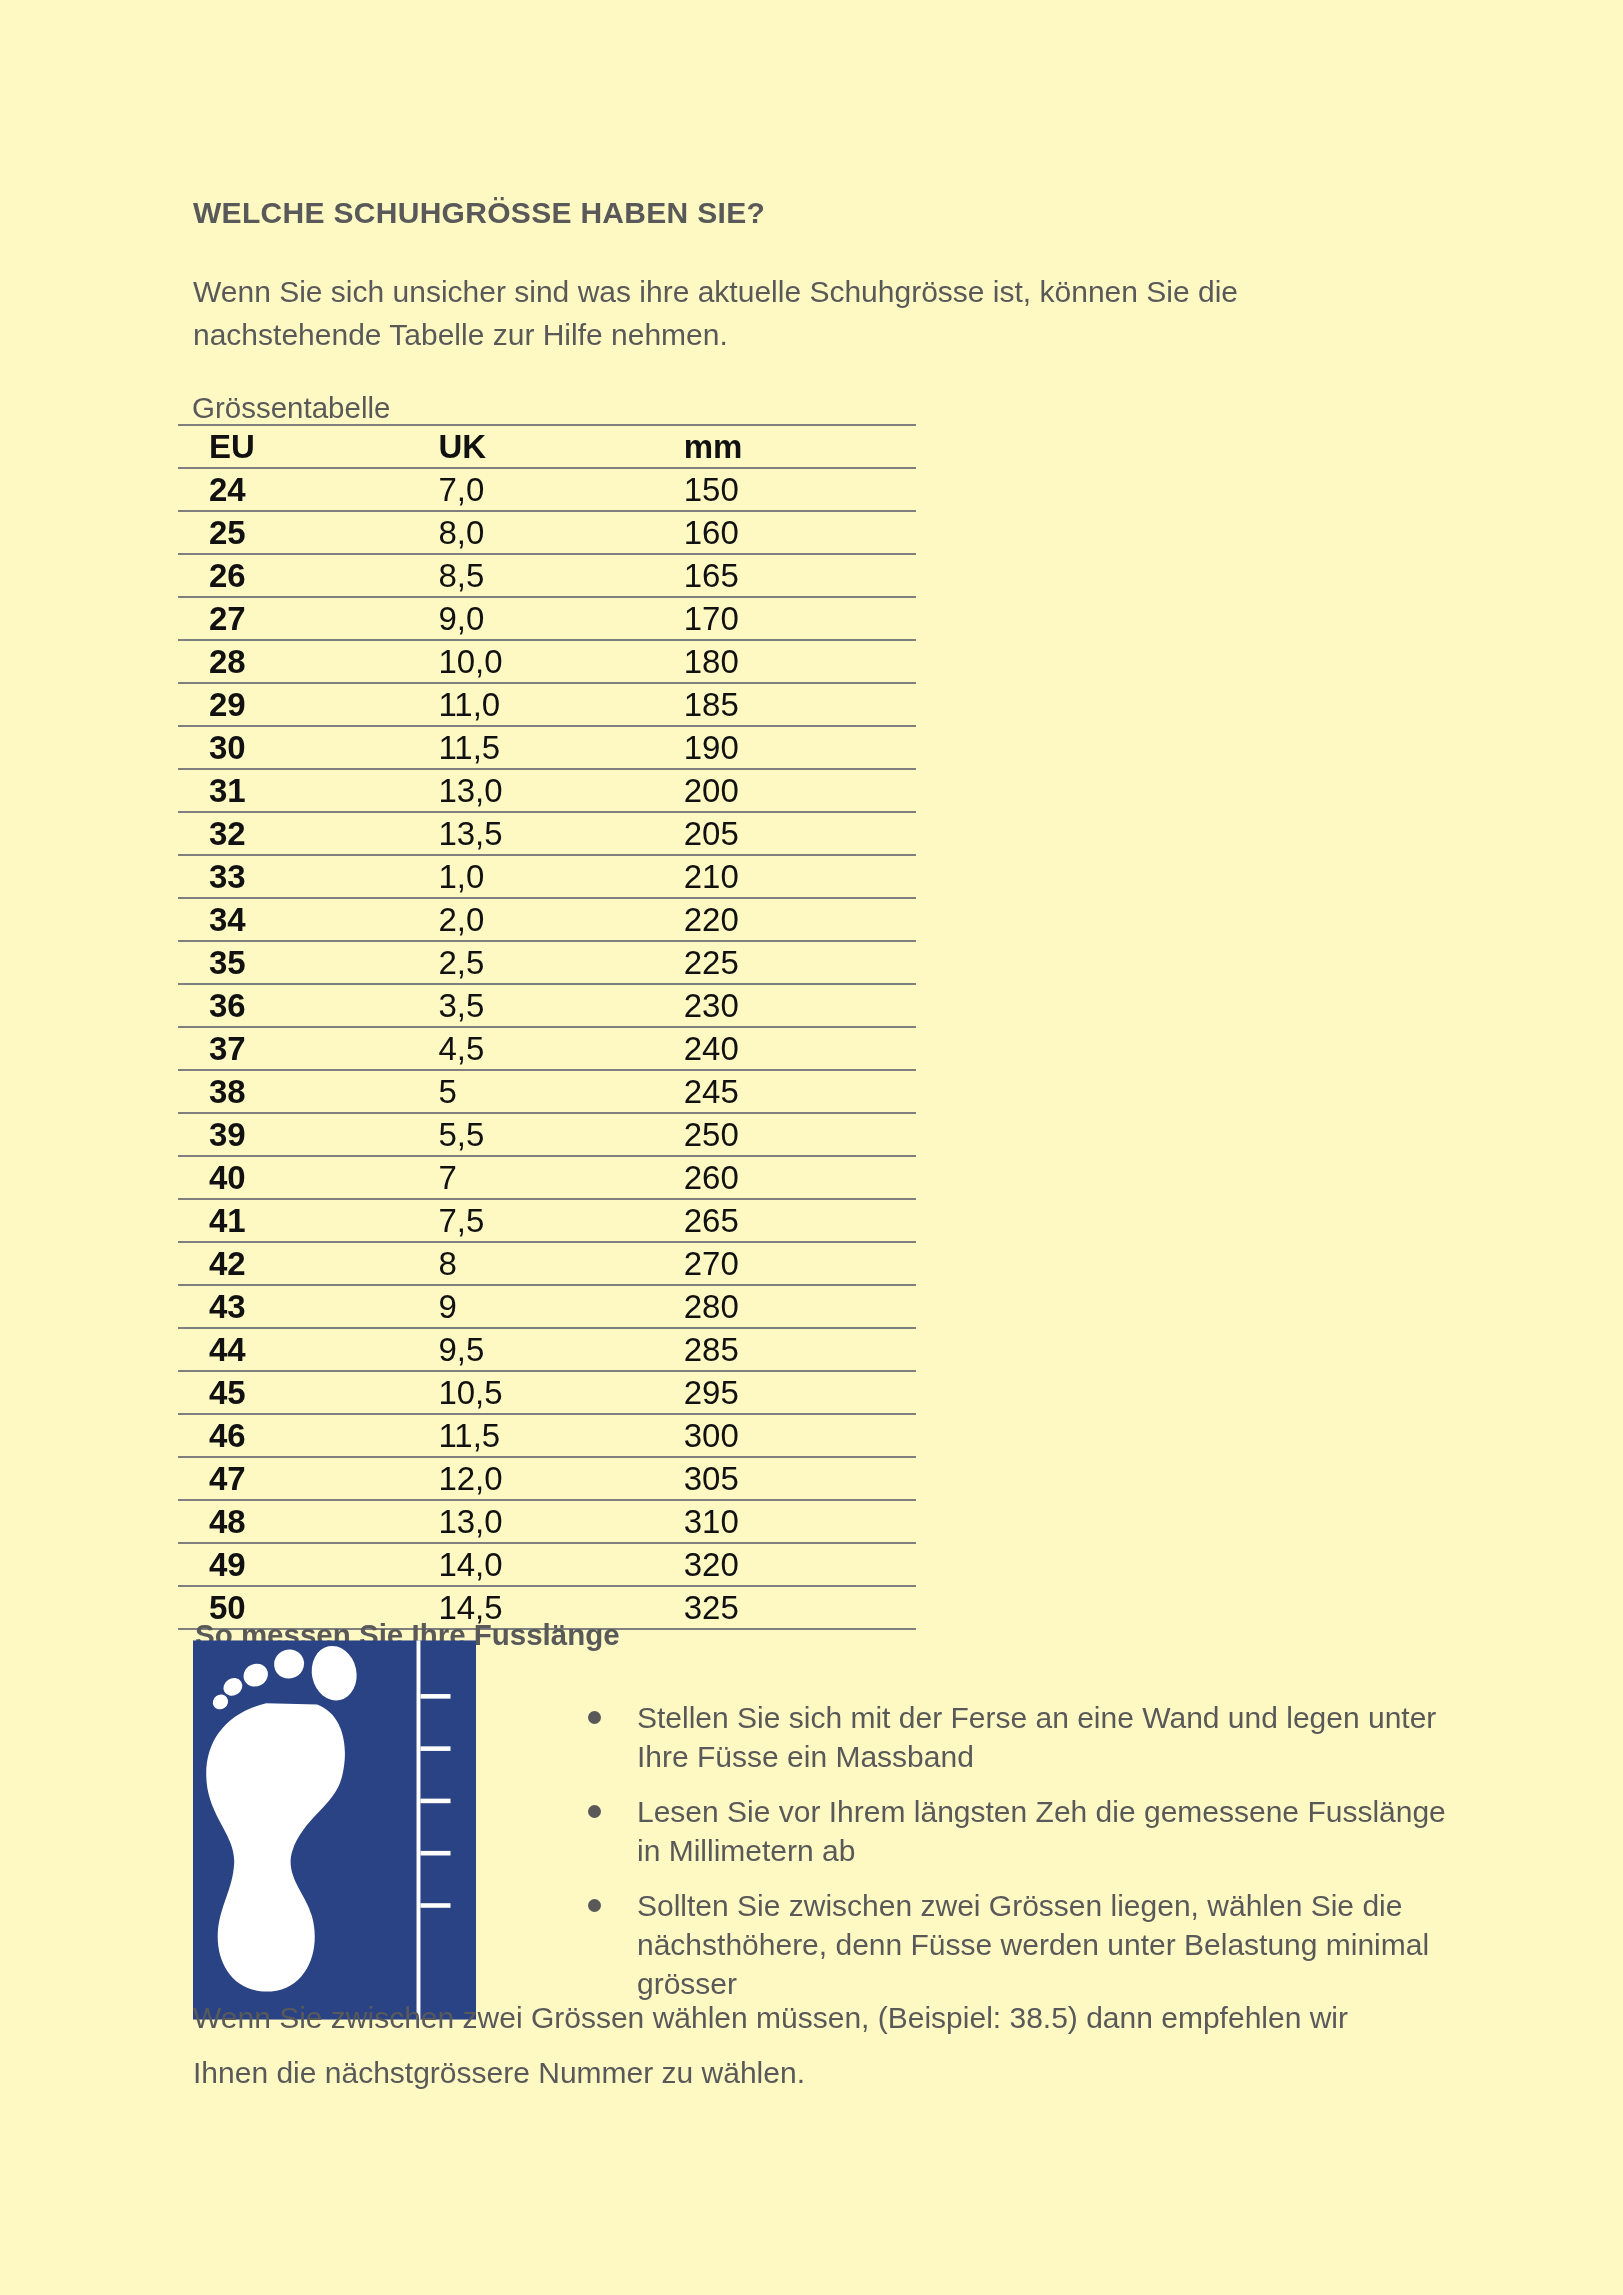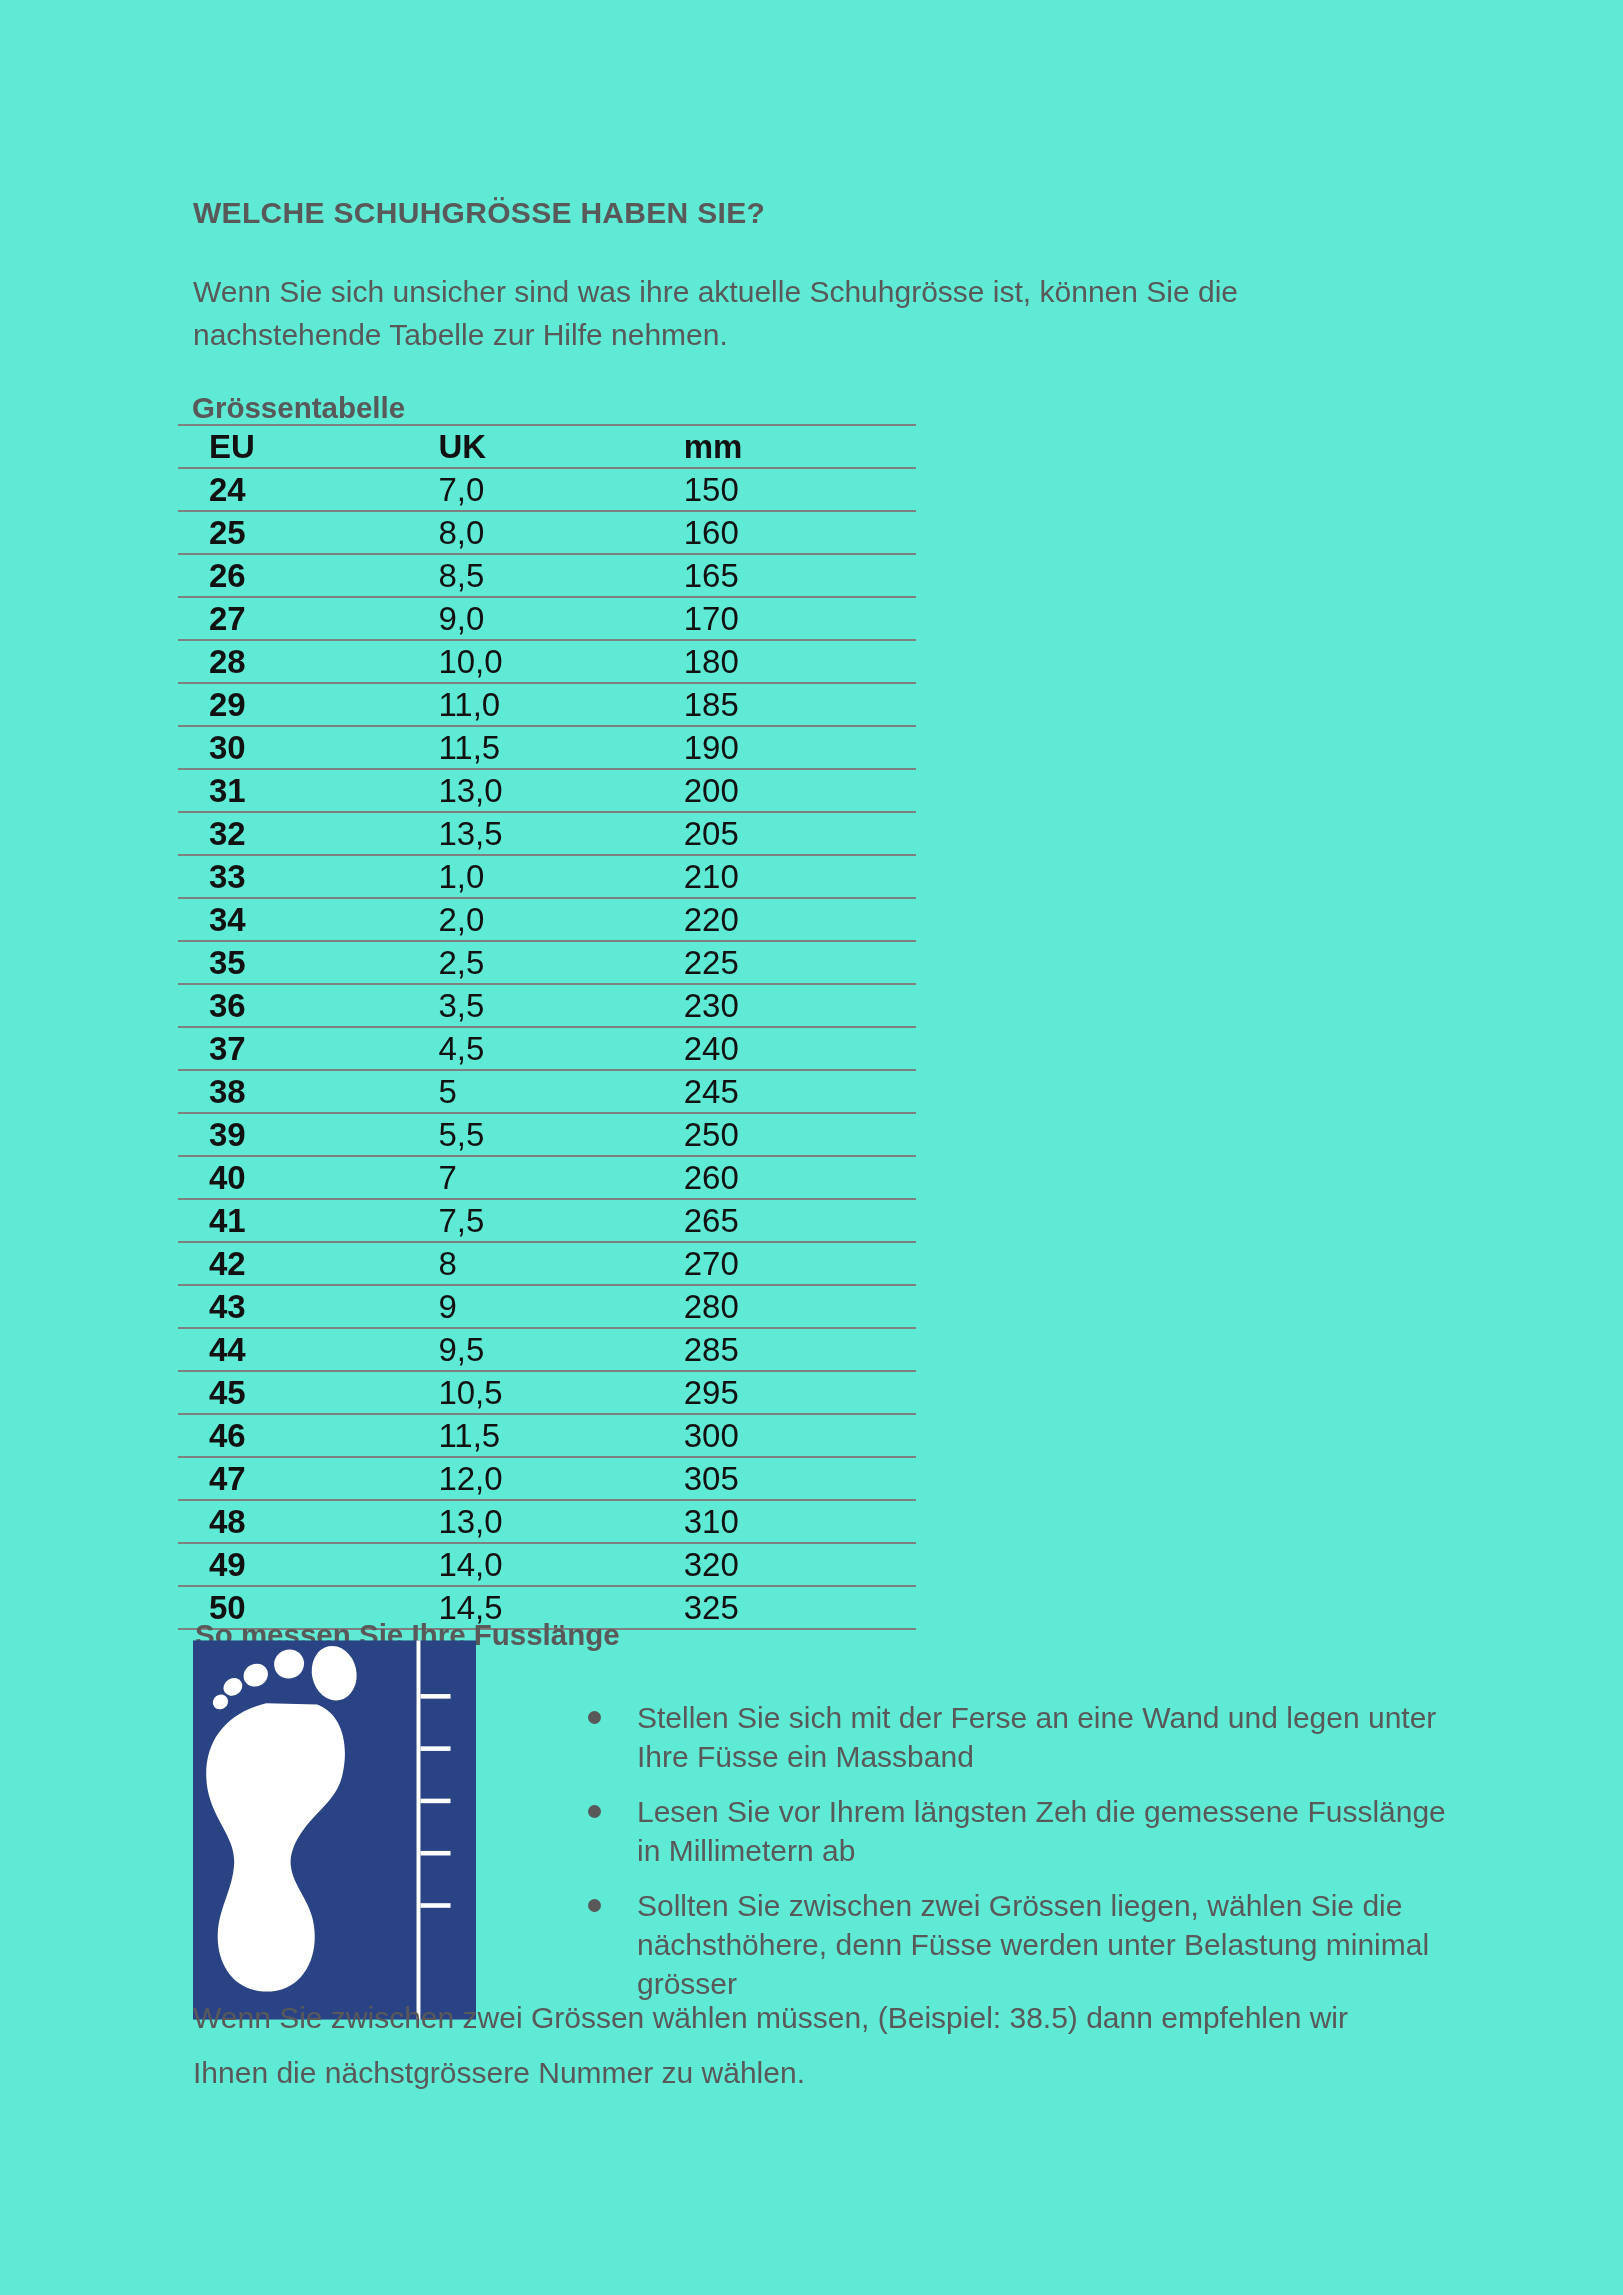--- a/index.html
+++ b/index.html
@@ -1,35 +1,35 @@
 <!DOCTYPE html>
 <html style="font-size:10.5px"><head>
 <meta charset="utf-8">
 <style>
   html,body { margin:0; padding:0; background:#ffffff; }
   .page {
     position:relative;
     width:1623px; height:2295px;
-    background:#5eead4;
+    background:#fef9c3;
     font-family:"Liberation Sans", sans-serif;
     overflow:hidden;
   }
   .h1 {
     position:absolute; left:193px; top:196px;
     font-size:30px; font-weight:bold; color:#595959;
     line-height:1.15; letter-spacing:0.3px;
   }
   .intro {
     position:absolute; left:193px; top:270px;
     width:1191px;
     font-size:30px; color:#595959; line-height:43px;
   }
   .h2 {
     position:absolute; left:192px; top:392px;
-    font-size:29.5px; font-weight:bold; color:#595959;
+    font-size:29.5px; font-weight:normal; color:#595959;
     line-height:1.1;
   }
   table.sizes {
     position:absolute; left:178px; top:424px;
     width:738px;
     border-collapse:collapse; table-layout:fixed;
   }
   table.sizes col.c0 { width:246px; }
   table.sizes col.c1 { width:246px; }
   table.sizes col.c2 { width:246px; }

